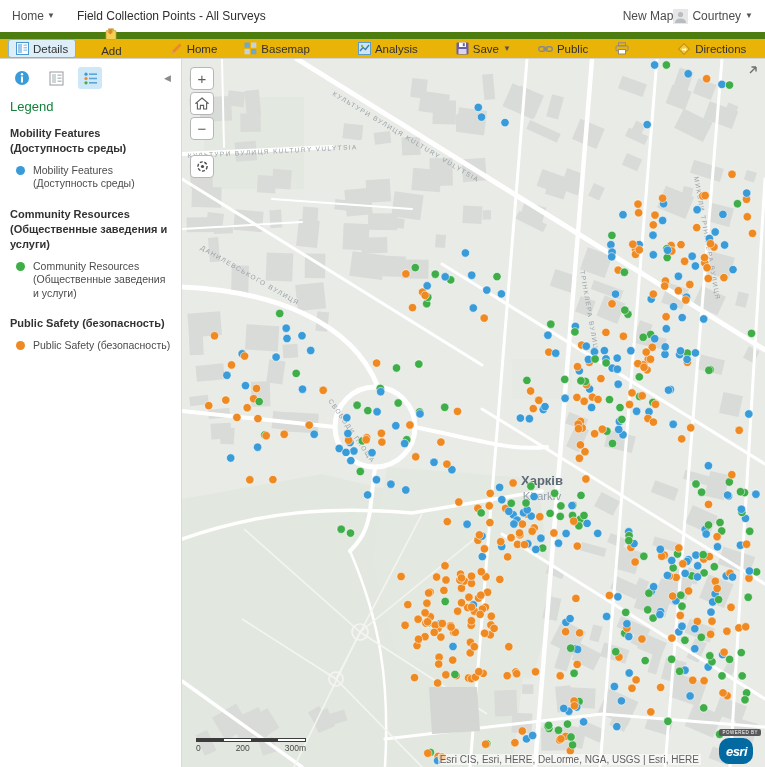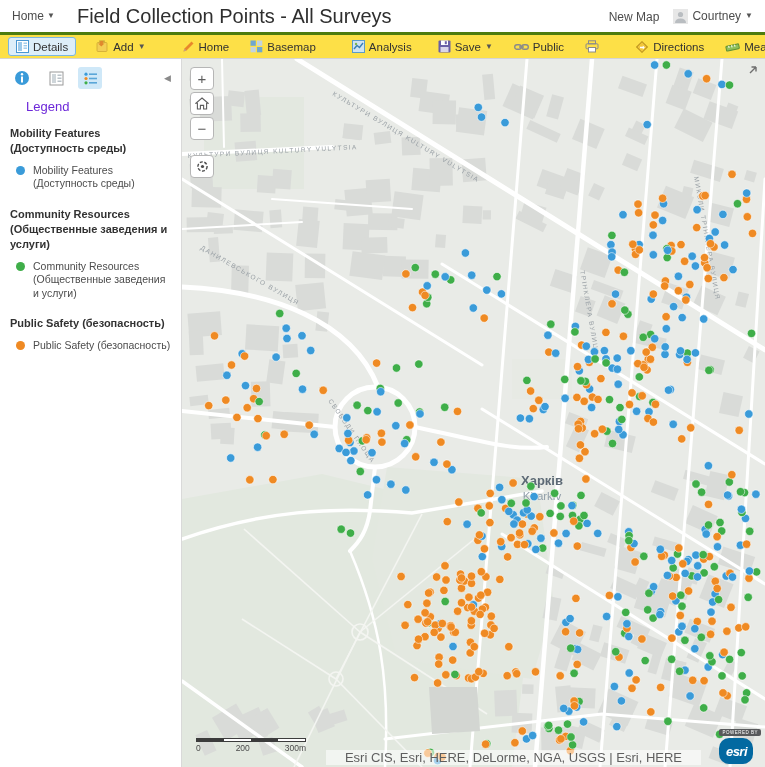--- a/index.html
+++ b/index.html
@@ -3,46 +3,46 @@
 <meta charset="utf-8">
 <style>
   * { box-sizing: border-box; margin: 0; padding: 0; }
   html,body { width:765px; height:767px; overflow:hidden;
     font-family:"Liberation Sans", sans-serif; background:#fff; color:#323232; }
 
   
   .app-header { height:32px; display:flex; align-items:center; padding:12px 12px; background:#fff; }
   .home-link { font-size:12px; color:#4c4c4c; display:flex; align-items:center; gap:3px; cursor:pointer; }
   .caret { font-size:8px; color:#555; line-height:1; }
-  .doc-title { font-size:20px; color:#2e2e2e; margin-left:22px;text-align:right; }
-  .header-right { margin-left:auto; display:flex; align-items:flex-end; gap:14px; }
+  .doc-title { font-size:12px; color:#2e2e2e; margin-left:22px;text-align:right; }
+  .header-right { margin-left:auto; display:flex; align-items:center; }
   .new-map { font-size:12px; color:#4c4c4c; cursor:pointer; }
   .user { display:flex; align-items:center; gap:4px; font-size:12px; color:#4c4c4c; cursor:pointer; }
 
   
-  .toolbar { height:27px; background:#fde047; border-top:3px solid #4d7c0f; border-bottom:1px solid #d4d4d4;
-    display:flex; align-items:center; padding:0 8px; gap:5px; }
+  .toolbar { height:27px; background:#eab308; border-top:7px solid #4d7c0f; border-bottom:1px solid #d4d4d4;
+    display:flex; align-items:center; padding:0 8px; gap:11px; }
   .tool-btn { display:flex; align-items:center; gap:4px; font-size:11.5px; color:#323232;
     padding:2px 7px; border:1px solid transparent; border-radius:3px; cursor:pointer; white-space:nowrap; }
   .tool-btn.active { background:#ddeef9; border-color:#7ab6e0; }
   .tb-sep { width:1px; height:16px; background:#cfcfcf; margin:0 5px; }
   .tb-gap { width:26px; }
   .icon { display:inline-flex; flex:none; }
 
   
   .main { display:flex; height:708px; }
 
   
   .sidebar { width:182px; flex:none; background:#fff; border-right:1px solid #d9d9d9; padding:8px 10px; position:relative; }
   .side-icons { display:flex; align-items:center; gap:10px; margin-bottom:10px; }
   .side-icon-btn { width:24px; height:22px; display:flex; align-items:center; justify-content:center;
     border-radius:3px; cursor:pointer; }
   .side-icon-btn.active { background:#cfe8f8; }
   .collapse-arrow { margin-left:auto; color:#8a8a8a; font-size:9px; cursor:pointer; }
-  .legend-title { font-size:13px; color:#6d28d9; margin:4px 16px 12px; }
+  .legend-title { font-size:13px; color:#15803d; margin:4px 0 12px; }
   .legend-group { margin-bottom:16px; }
   .lg-head { font-size:11px; font-weight:bold; color:#323232; line-height:1.35; margin-bottom:8px; }
   .lg-item { display:flex; gap:8px; font-size:10.5px; color:#4c4c4c; line-height:1.3; padding-left:6px; }
   .ldot { width:9px; height:9px; border-radius:50%; flex:none; margin-top:2px;
     box-shadow:0 0 0 1px rgba(255,255,255,.8); }
 
   
   .map-area { position:relative; flex:1; background:#e9ebe7; overflow:hidden; }
   .map-svg { position:absolute; left:0; top:0; }
 
@@ -50,22 +50,22 @@
   .map-btn { width:24px; height:23px; background:#fff; border:1px solid #b6b6b6; border-radius:4px;
     display:flex; align-items:center; justify-content:center; font-size:15px; color:#5c5c5c; cursor:pointer; }
   .locate-btn { position:absolute; left:8px; top:96px; z-index:5; }
   .expand-btn { position:absolute; right:6px; top:4px; z-index:5; cursor:pointer; }
 
   .scalebar { position:absolute; left:14px; bottom:14px; z-index:5; width:110px; }
   .sb-bar { display:flex; height:4px; border:1px solid #3c3c3c; }
   .sb-seg { flex:1; }
   .sb-labels { display:flex; justify-content:space-between; font-size:8.5px; color:#4a4a4a; margin-top:1px; }
 
-  .attribution { position:absolute; right:64px; bottom:2px; z-index:5; font-size:13px; color:#5f5f5f;
-    background:rgba(255,255,255,.55); padding:0 19px; white-space:nowrap;margin-left:12px; }
+  .attribution { position:absolute; right:64px; bottom:2px; z-index:5; font-size:10px; color:#5f5f5f;
+    background:rgba(255,255,255,.55); padding:0 2px; white-space:nowrap;margin-left:12px; }
   .esri-badge { position:absolute; right:4px; bottom:3px; z-index:6; text-align:center; }
   .esri-powered { font-size:4.5px; letter-spacing:.5px; color:#fff; background:#58595b;
     padding:1px 3px; border-radius:2px; display:inline-block; margin-bottom:-3px; }
   .esri-ball { width:34px; height:26px; background:#0369a1; border-radius:10px;
     display:flex; align-items:center; justify-content:center; color:#fff;
     font-style:italic; font-weight:bold; font-size:13px; letter-spacing:-.5px; }
 </style>
 </head>
 <body>
 
@@ -97,21 +97,21 @@
       <svg width="13" height="13" viewBox="0 0 13 13">
           <rect x="0.5" y="0.5" width="12" height="12" fill="#fff" stroke="#4a97d2"></rect>
           <rect x="2" y="2" width="4" height="9" fill="#9cc9ea"></rect>
           <rect x="7.5" y="2.5" width="3.5" height="1.4" fill="#9cc9ea"></rect>
           <rect x="7.5" y="5" width="3.5" height="1.4" fill="#9cc9ea"></rect>
           <rect x="7.5" y="7.5" width="3.5" height="1.4" fill="#9cc9ea"></rect>
         </svg>
     </span>
     <span>Details</span>
   </div>
-  <div class="tool-btn" style="margin-left:6px;">
+  <div class="tool-btn" style="margin-left:6px;flex-direction:column;">
     <span class="icon">
       <svg width="14" height="13" viewBox="0 0 14 13">
           <rect x="2" y="2.5" width="10" height="9" rx="1" fill="#f3cf54" stroke="#c9a22f" stroke-width=".7"></rect>
           <rect x="4.2" y="0.4" width="5.6" height="1.8" fill="#caa338"></rect>
           <path d="M5 0 h3 v3 h2 l-4 4 -4 -4 h2 z" fill="#e0882d" transform="translate(1.5,1) scale(.8)"></path>
         </svg>
     </span>
     <span>Add</span>
     <span class="caret">▼</span>
   </div>

